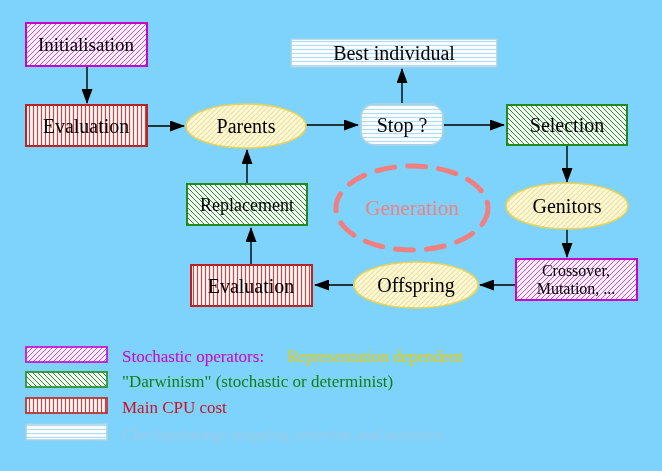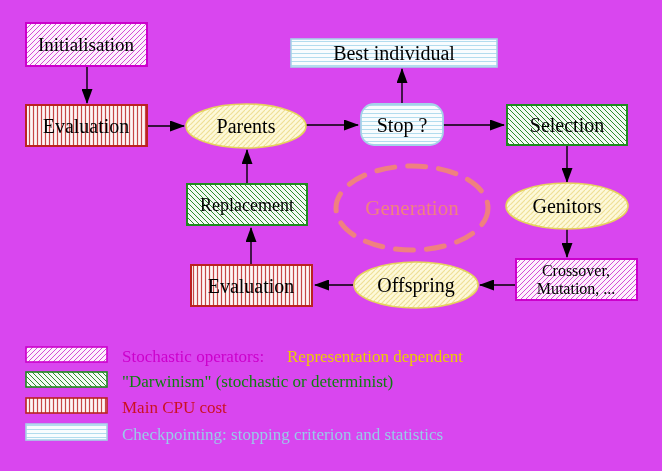--- a/index.html
+++ b/index.html
@@ -1,16 +1,16 @@
 <!DOCTYPE html>
 <html><head>
 <meta charset="utf-8">
 <style>
   html,body{margin:0;padding:0;background:#ffffff;}
-  .stage{position:relative;width:662px;height:471px;background:#d946ef;overflow:hidden;
+  .stage{position:relative;width:662px;height:471px;background:#7dd3fc;overflow:hidden;
          font-family:"Liberation Serif","DejaVu Serif",serif;}
   svg{display:block;}
   text{font-family:"Liberation Serif","DejaVu Serif",serif;}
   .node-label{fill:#000000;}
   .fs19{font-size:19px;}
   .fs20{font-size:20px;}
   .fs18{font-size:18px;}
   .fs16{font-size:16px;}
   .gen-label{fill:#f08080;font-size:21px;}
   .legend-text{font-size:17px;}

